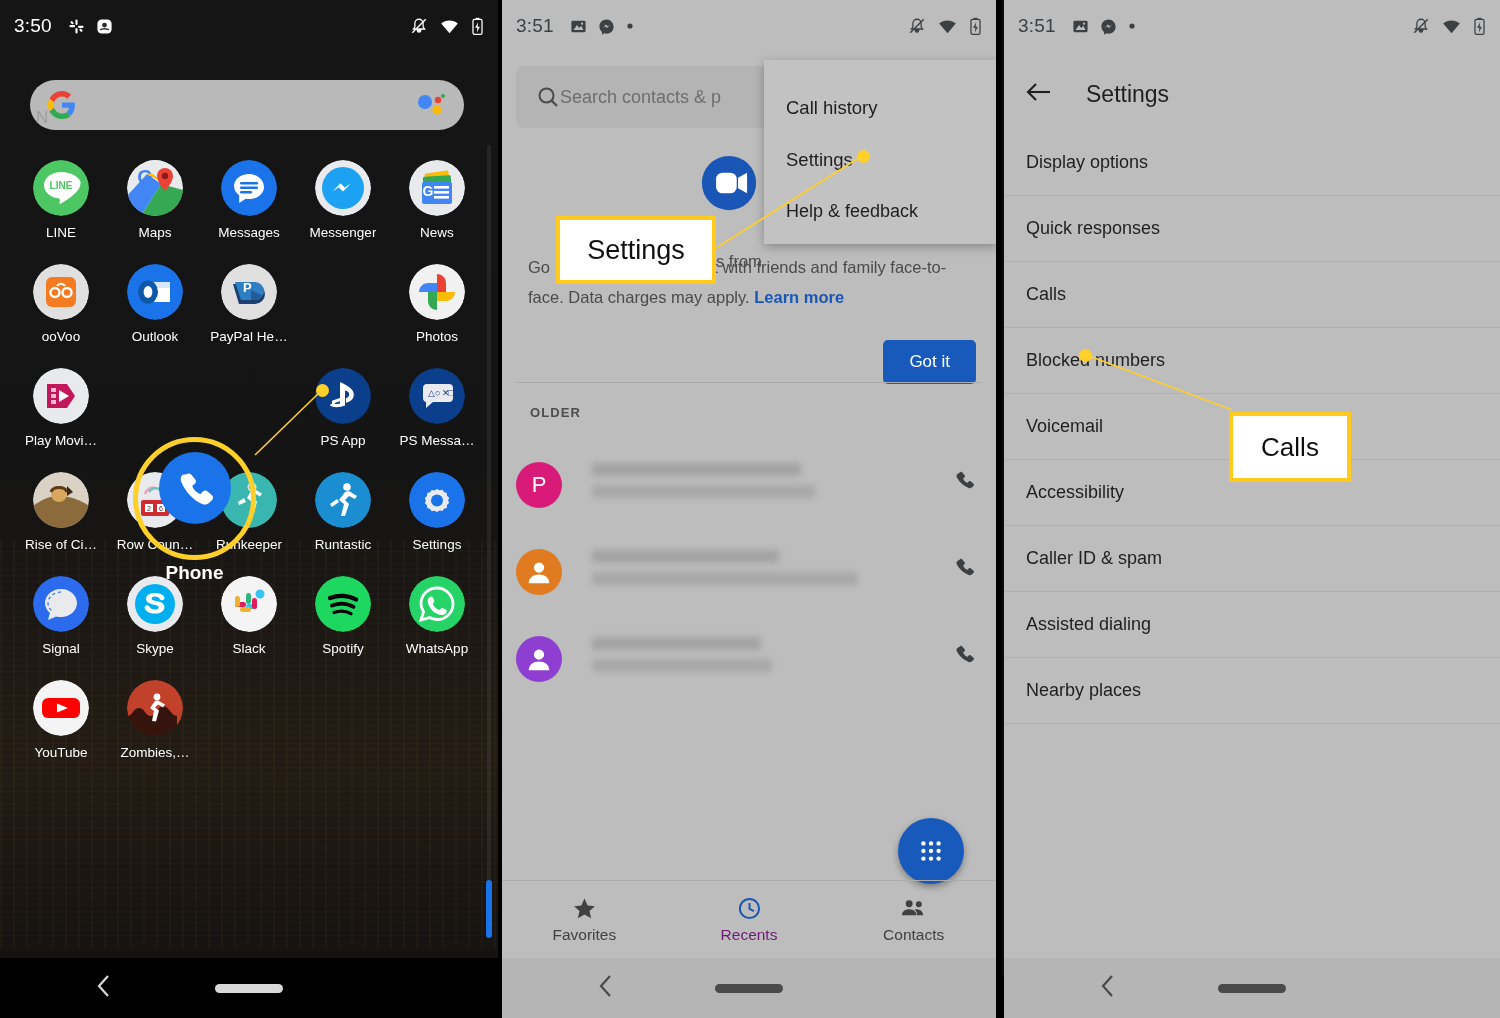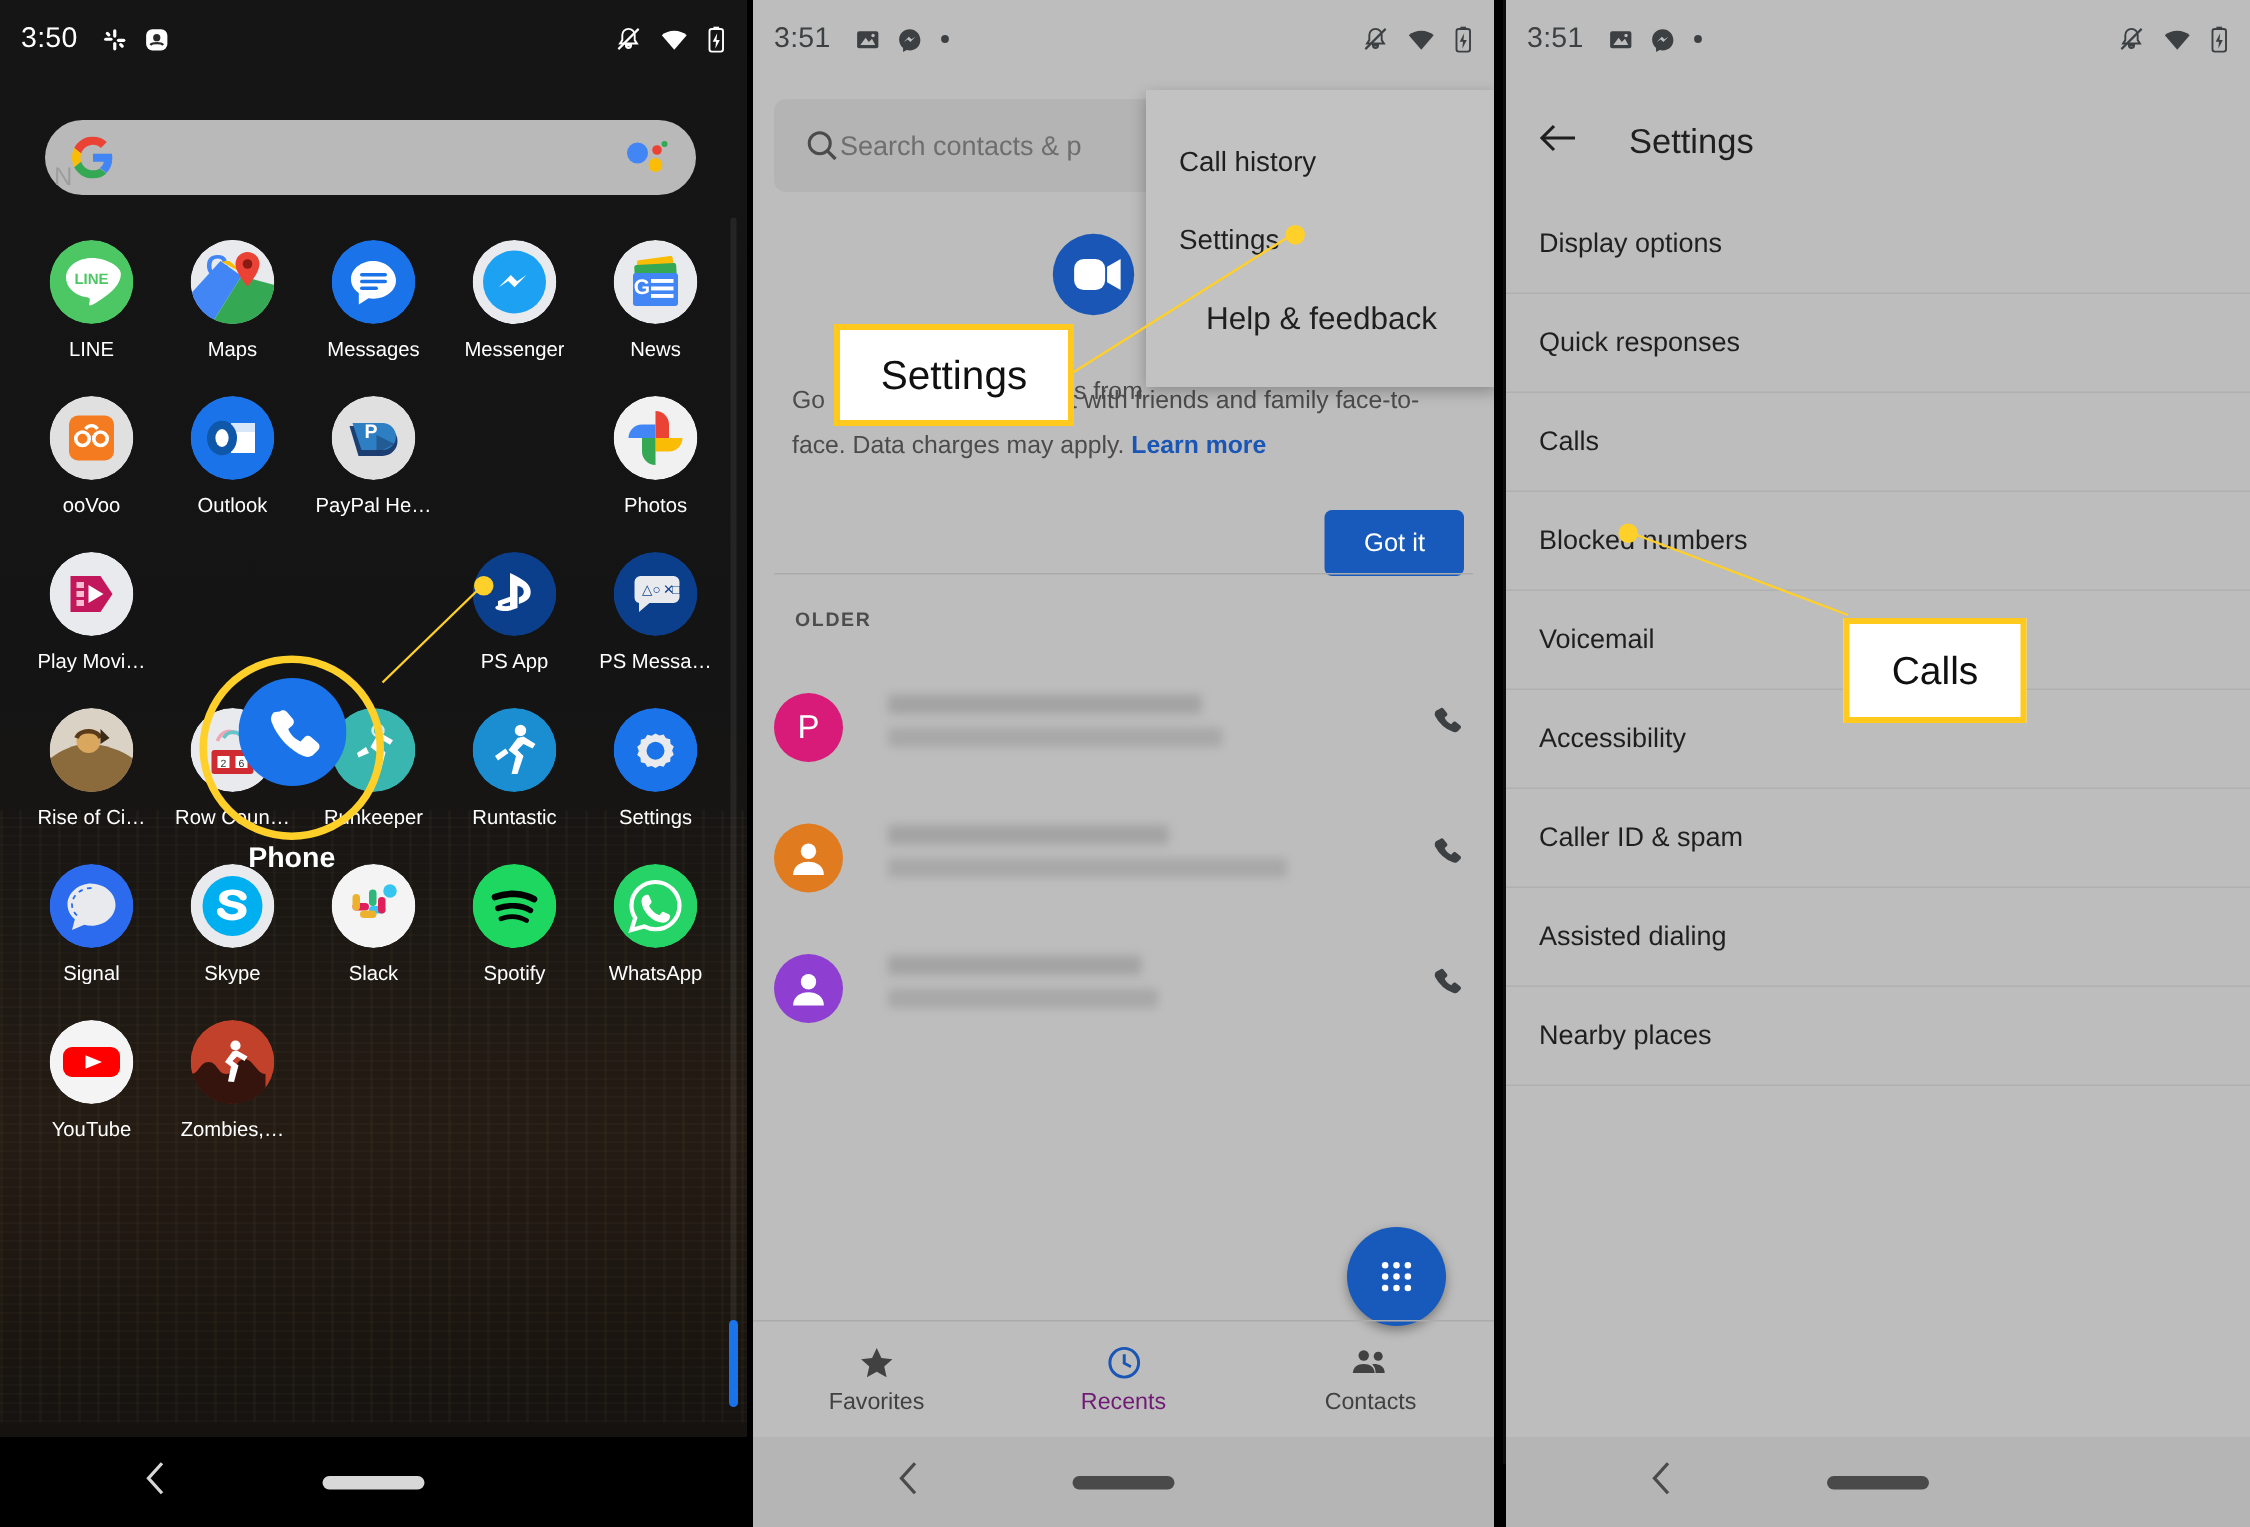--- a/index.html
+++ b/index.html
@@ -688,24 +688,24 @@
 
     <div class="navbar light">
       <span class="nav-back">
         <svg width="16" height="26" viewBox="0 0 16 26">
             <polyline points="12,3 3,13 12,23" fill="none" stroke="#4a4a4a" stroke-width="2.2"></polyline>
           </svg>
       </span>
       <span class="nav-pill"></span>
     </div>
 
-    <div id="overflow-menu" style="position:absolute;left:262px;top:60px;width:234px;background:#c2c2c2;box-shadow:0 3px 10px rgba(0,0,0,.28);padding:22px 0 18px 0;z-index:20;">
+    <div id="overflow-menu" style="position:absolute;left:262px;top:60px;width:234px;background:#c2c2c2;box-shadow:0 3px 10px rgba(0,0,0,.28);padding:22px 0 7px 0;z-index:20;">
         <div style="padding: 15px 22px; font-size: 18.5px; color: rgb(31, 31, 31);">Call history</div>
         <div style="padding: 15px 22px; font-size: 18.5px; color: rgb(31, 31, 31);">Settings</div>
-        <div style="padding: 15px 22px; font-size: 21px; color: rgb(31, 31, 31); text-align: center;">Help &amp; feedback</div>
+        <div style="padding: 15px 22px; font-size: 18px; color: rgb(31, 31, 31);">Help &amp; feedback</div>
       </div>
   </div>
 
   <div class="panel-gap" style="left:996px"></div>
 
   <div class="panel light" id="panel-settings">
 
     <div class="statusbar light">
       <span class="sb-time">3:51</span>
       <span class="sb-left-icons">

